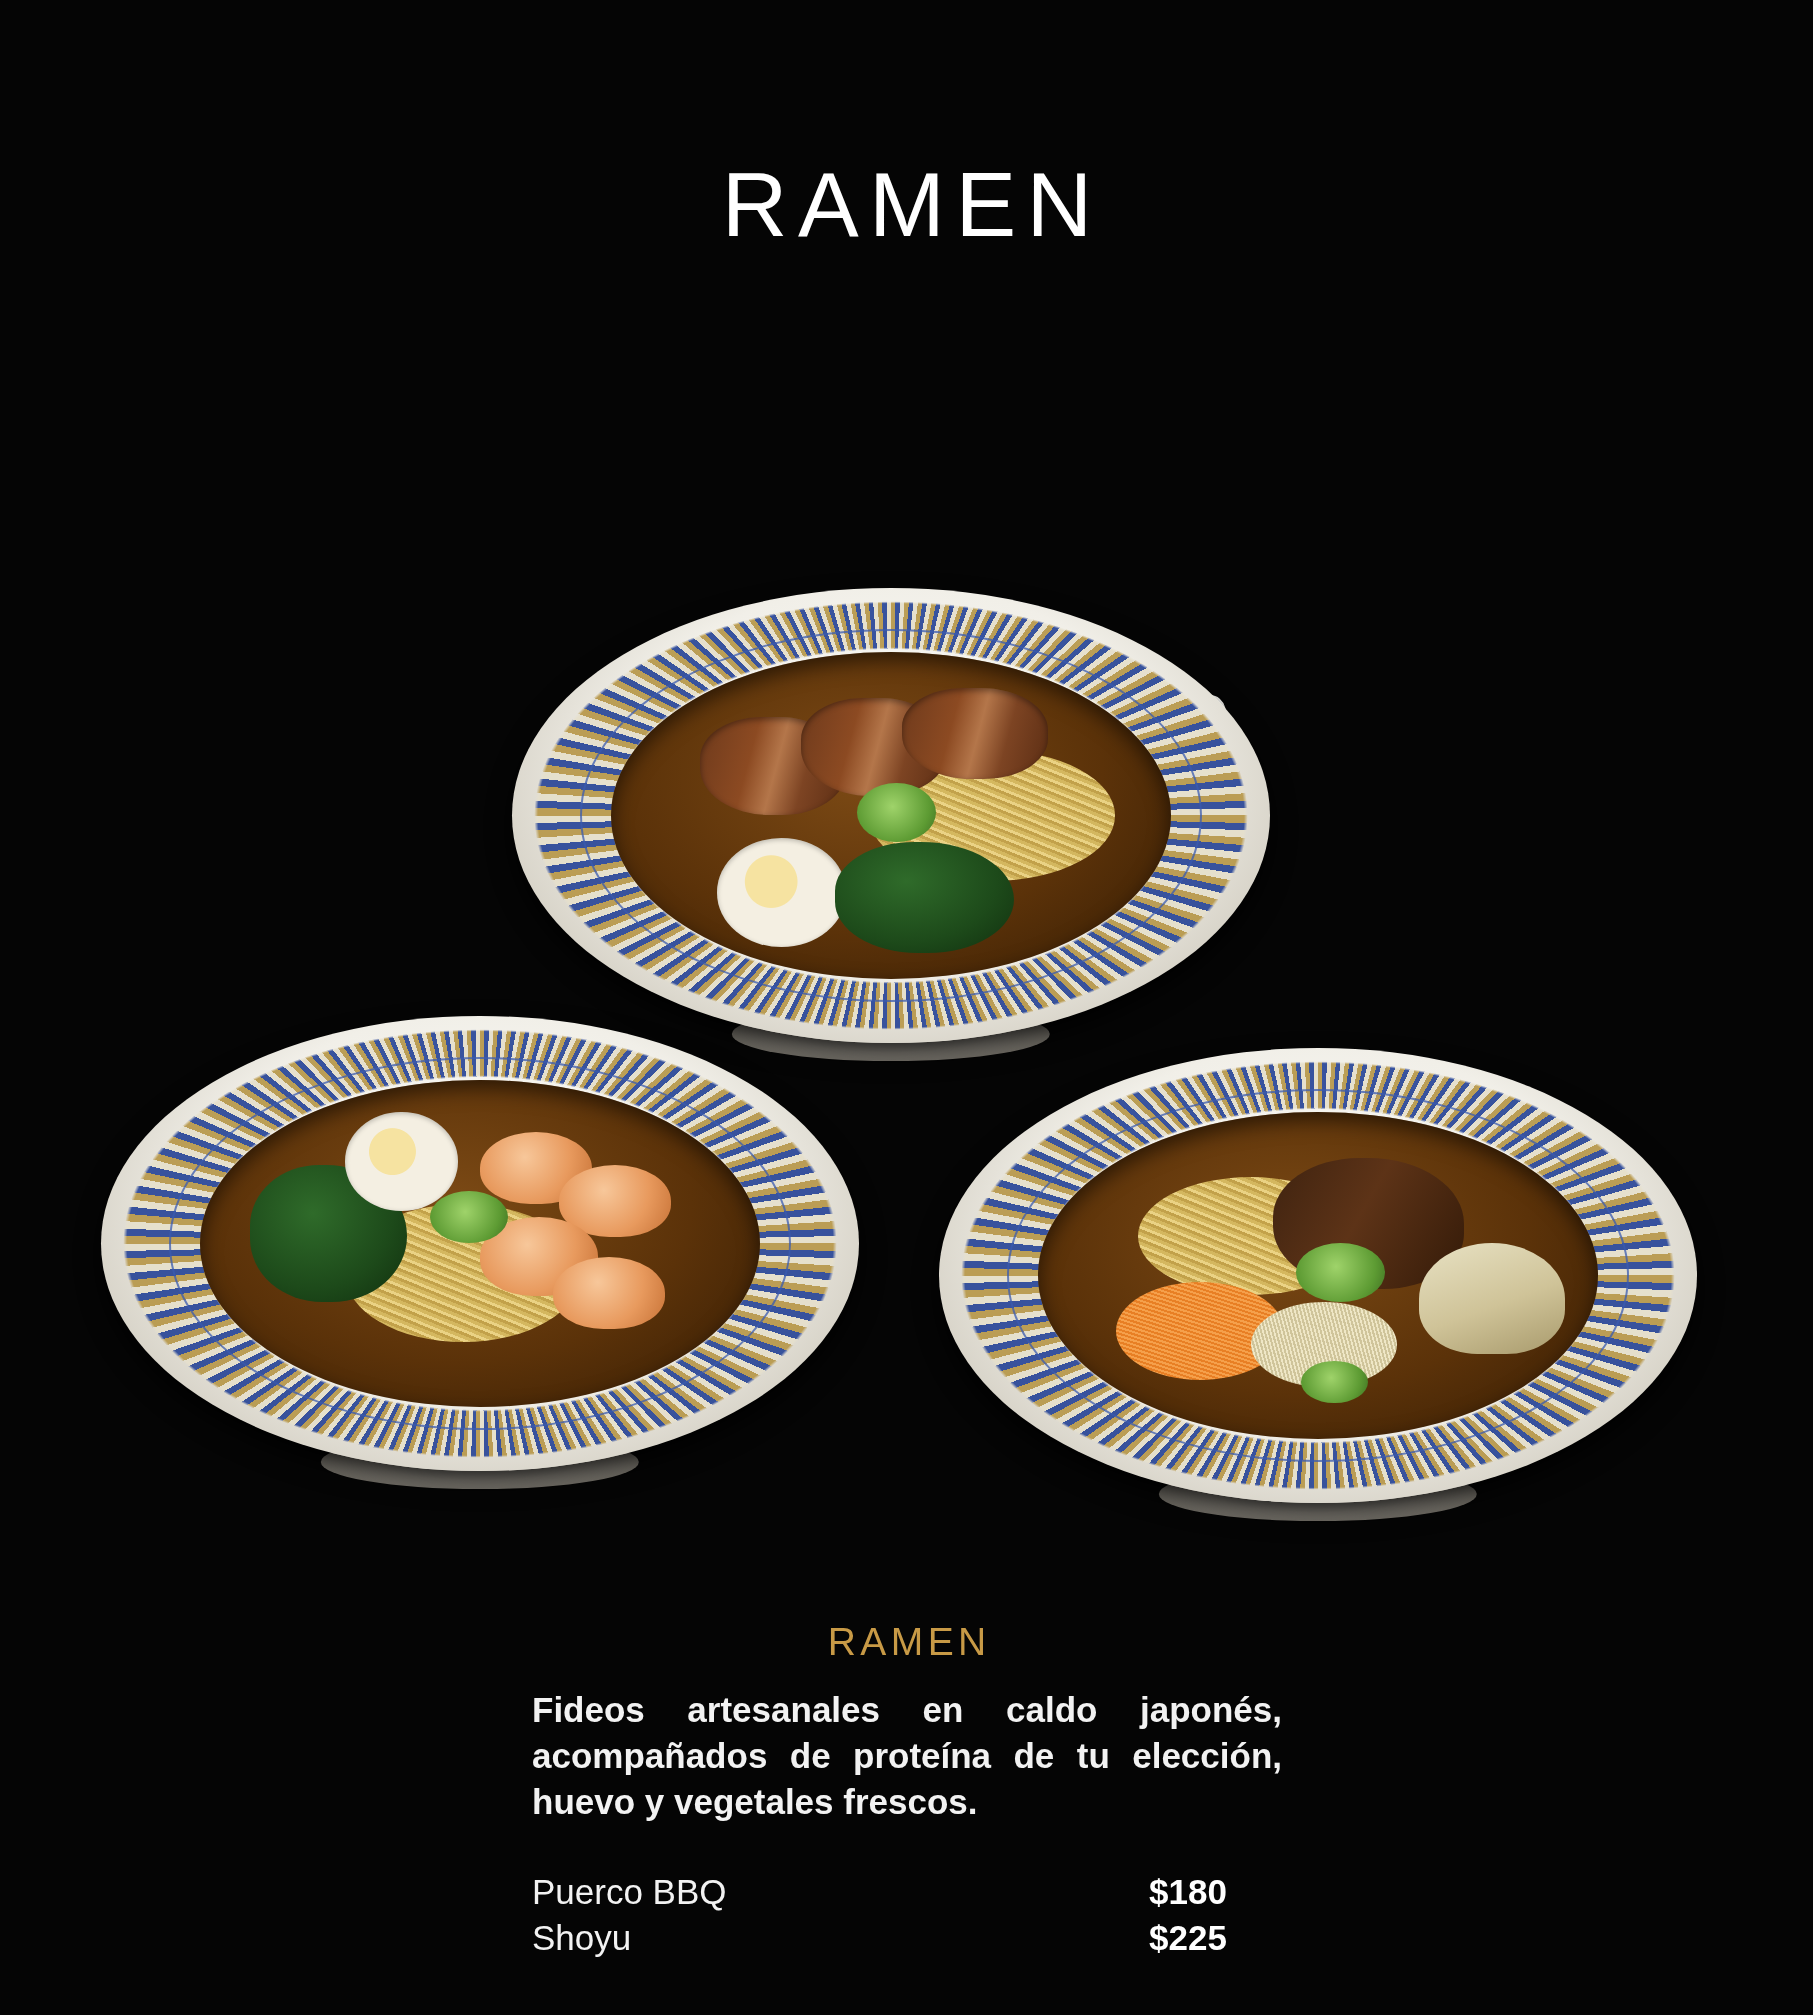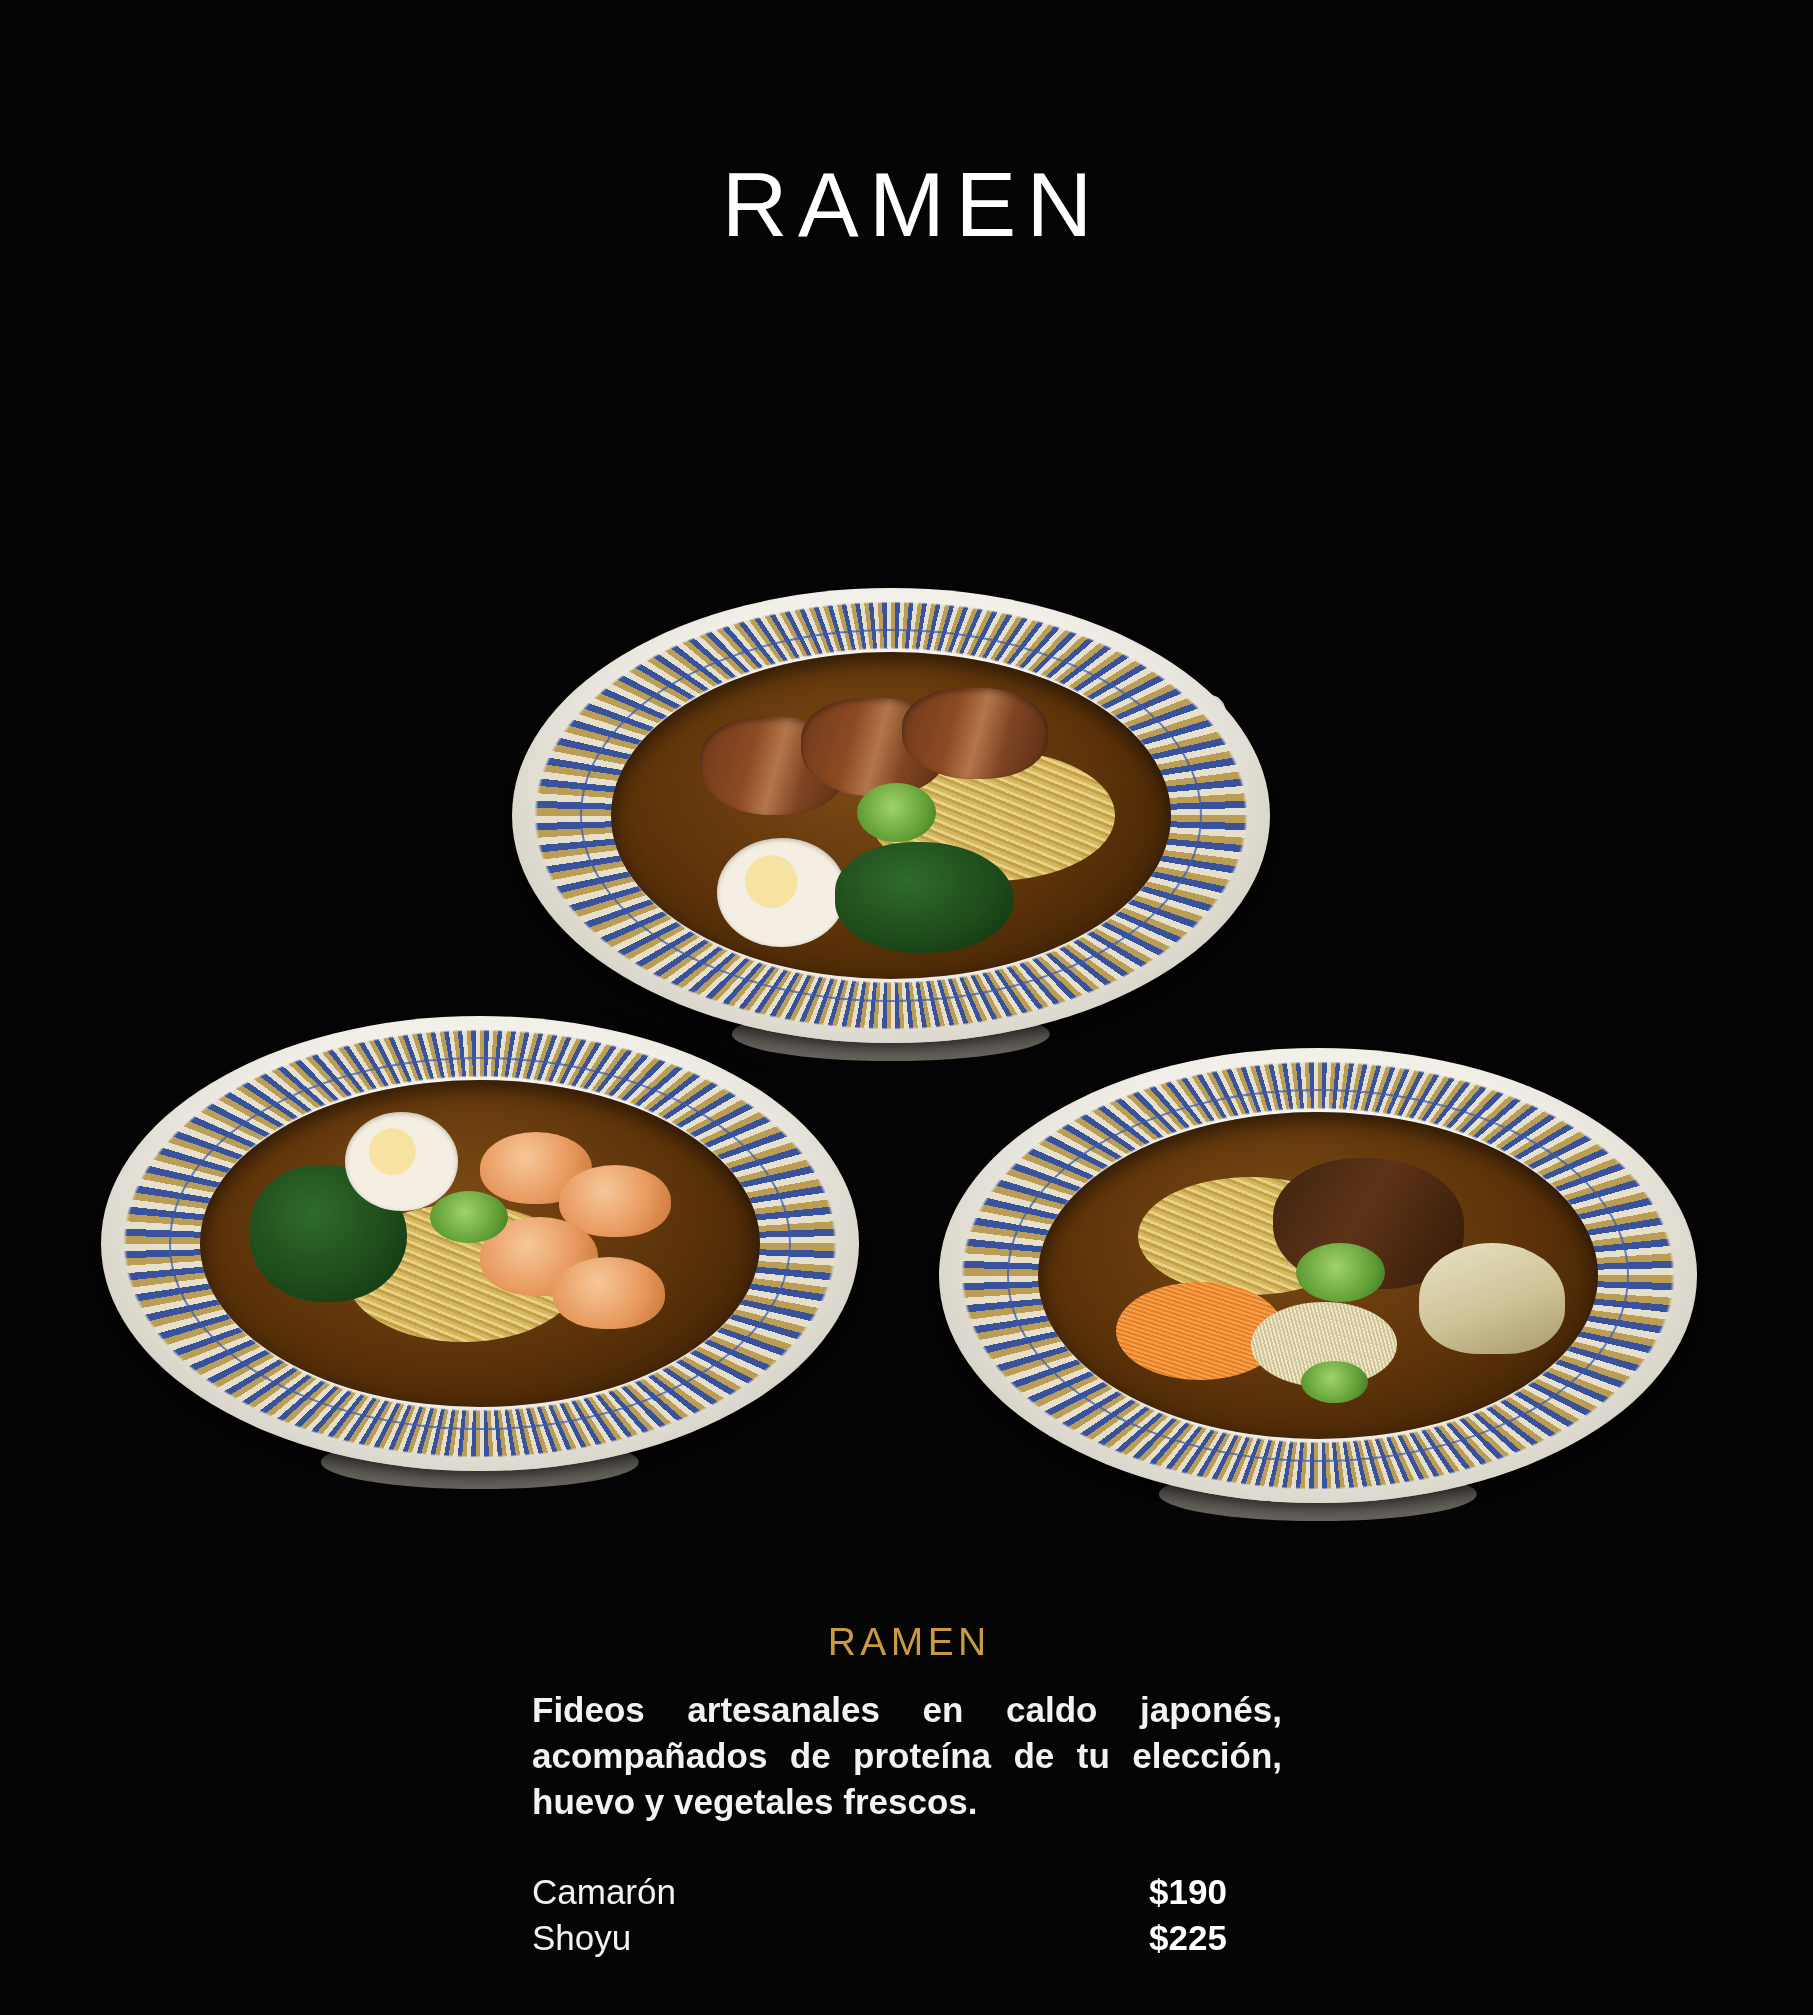--- a/index.html
+++ b/index.html
@@ -271,23 +271,23 @@
       <div class="scallion" style="left:47%; top:76%; width:12%; height:13%;"></div>
     </div>
   </div>
 
   <div class="section" style="top:1620px;">
     <div class="section-title">RAMEN</div>
     <div class="section-desc">Fideos artesanales en caldo japonés, acompañados de proteína de tu elección, huevo y vegetales frescos.</div>
 
     <div class="price-list">
       <div class="price-row">
-        <span class="price-name">Camarón</span>
+        <span class="price-name">Puerco BBQ</span>
         <span class="price-spacer"></span>
-        <span class="price-value">$190</span>
+        <span class="price-value">$180</span>
       </div>
       <div class="price-row">
         <span class="price-name">Shoyu</span>
         <span class="price-spacer"></span>
         <span class="price-value">$225</span>
       </div>
 
     </div>
   </div>
 

